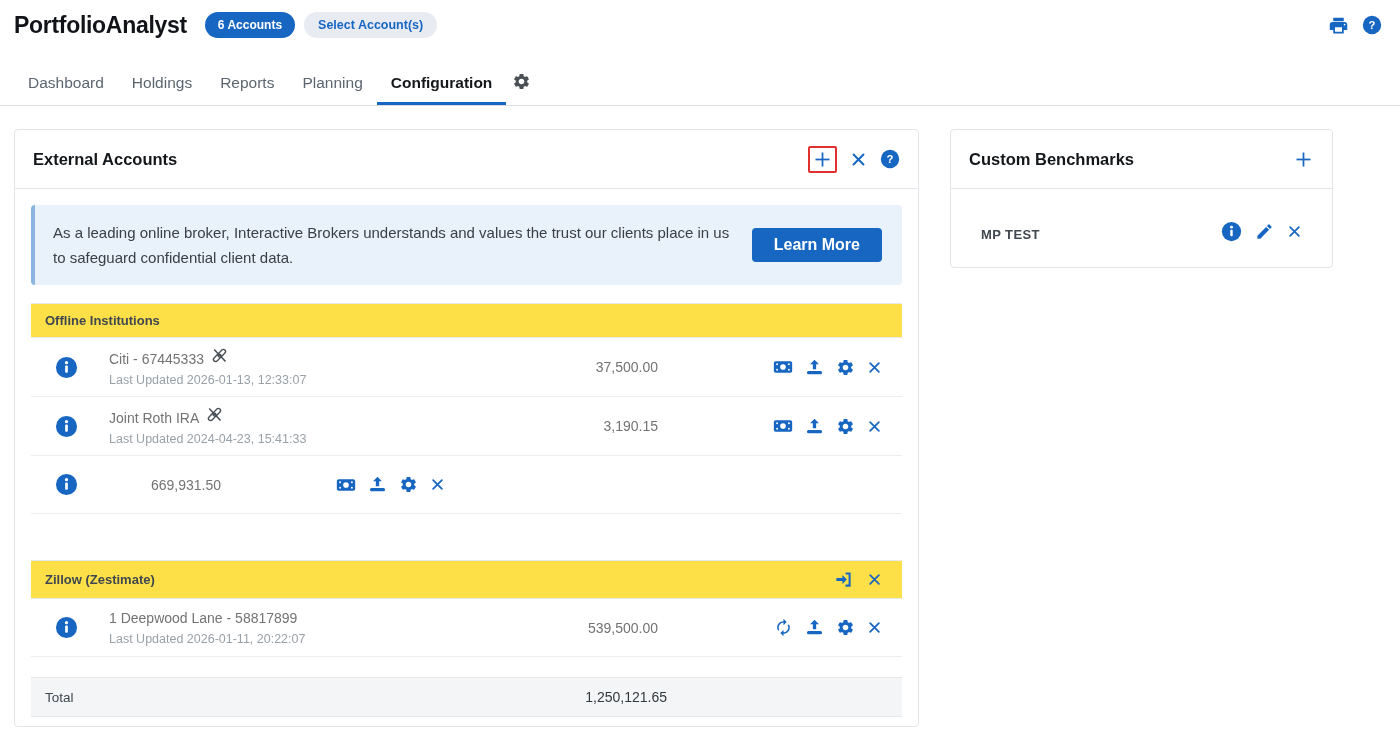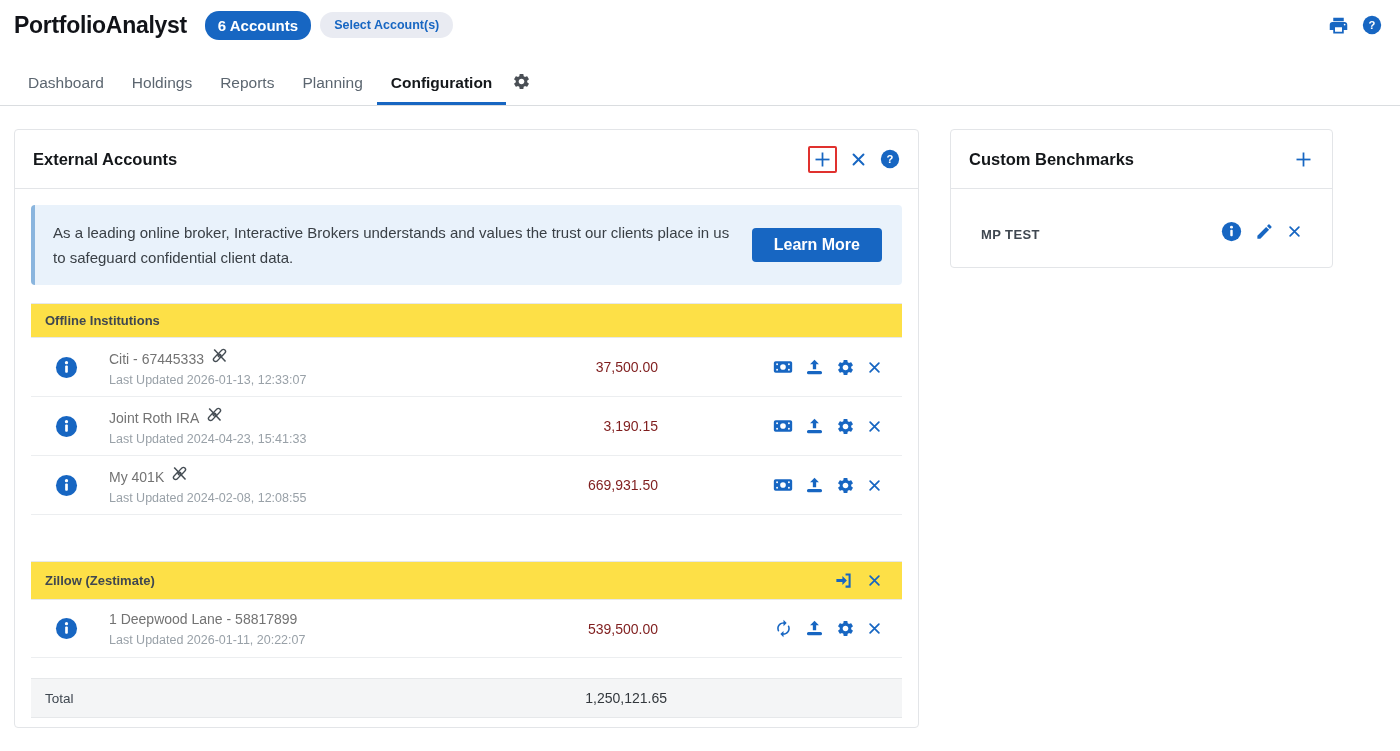--- a/index.html
+++ b/index.html
@@ -1,21 +1,21 @@
 <!DOCTYPE html>
 <html><head>
 <meta charset="utf-8">
 <style>
   * { margin:0; padding:0; box-sizing:border-box; }
   html,body { width:1400px; height:751px; background:#fff; font-family:"Liberation Sans", sans-serif; color:#2b3137; overflow:hidden; }
 
   
   .top-header { display:flex; align-items:center; padding:8px 18px 0 14px; height:42px; }
   .app-title { font-size:23px; font-weight:bold; color:#111318; letter-spacing:-0.3px; }
-  .badge { margin-left:18px; background:#1766c2; color:#fff; font-size:15px; font-weight:bold; padding:6px 13px; border-radius:14px; }
+  .badge { margin-left:18px; background:#1766c2; color:#fff; font-size:12px; font-weight:bold; padding:6px 13px; border-radius:14px; }
   .pill-btn { margin-left:9px; background:#e9ebf2; color:#1766c2; font-size:12.5px; font-weight:bold; padding:6px 14px; border-radius:14px; border:none; cursor:pointer; font-family:inherit; }
   .header-actions { margin-left:auto; display:flex; align-items:center; gap:13px; }
   .hicon { color:#1766c2; cursor:pointer; display:inline-flex; }
 
   
   .nav { margin-top:24px; padding:0 14px; border-bottom:1px solid #dadde0; display:flex; align-items:flex-end; }
   .tab { font-size:15.5px; color:#5c6670; padding:8px 14px 13px; cursor:pointer; }
   .tab.active { color:#15181b; font-weight:bold; border-bottom:3px solid #1766c2; padding-bottom:10px; }
   .nav-gear { margin-left:6px; margin-bottom:10px; color:#4a4f55; cursor:pointer; }
 
@@ -43,21 +43,21 @@
   
   .section-header { background:#fde047; border-top:1px solid #e6e8ea; border-bottom:1px solid #e6e8ea; padding:9px 20px 9px 14px; font-size:13px; font-weight:600; color:#3f4750; display:flex; align-items:center; }
   .section-header .sname { flex:1; }
   .sec-icons { display:flex; align-items:center; gap:14px; color:#1766c2; }
   .acct-row { display:flex; align-items:center; padding:9px 20px 9px 12px; border-bottom:1px solid #eceef0; min-height:58px; }
   .row-info { width:26px; display:flex; margin-left:12px; color:#1766c2; cursor:pointer; flex-shrink:0; }
   .row-main { flex:1; margin-left:28px; }
   .acct-name { font-size:14px; color:#737373; display:flex; align-items:flex-end; gap:7px; }
   .unlink { color:#454d54; }
   .acct-sub { font-size:12.5px; color:#99a1a8; margin-top:6px; }
-  .row-value { width:140px; text-align:right; font-size:14px; color:#7f1d1d; flex-shrink:0; }
+  .row-value { width:140px; text-align:right; font-size:14px; color:#737373; flex-shrink:0; }
   .row-actions { display:flex; align-items:center; gap:12px; margin-left:108px; width:116px; justify-content:flex-end; color:#1766c2; flex-shrink:0; }
   .act { cursor:pointer; display:inline-flex; color:#1766c2; }
   .gap-lg { height:46px; }
   .gap-sm { height:20px; }
 
   
   .total-row { background:#f4f5f6; border-top:1px solid #e6e8ea; border-bottom:1px solid #e6e8ea; display:flex; align-items:center; padding:11px 20px 11px 14px; }
   .total-label { flex:1; font-size:13.5px; color:#3f4750; font-weight:500; }
   .total-value { width:160px; text-align:right; font-size:14px; color:#33383d; margin-right:215px; }
 
@@ -275,29 +275,20 @@
             </span>
         </div>
       </div>
 
       <div class="acct-row">
         <span class="row-info">
             <svg width="23" height="23">
               <use href="#i-info"></use>
             </svg>
           </span>
-        <div class="row-main">
-          <div class="acct-name">
-              <span>My 401K</span>
-              <span class="unlink"><svg width="17" height="17">
-                  <use href="#i-unlink"></use>
-                </svg></span>
-            </div>
-          <div class="acct-sub">Last Updated 2024-02-08, 12:08:55</div>
-        </div>
         <div class="row-value">669,931.50</div>
         <div class="row-actions">
           <span class="act">
               <svg width="20" height="20">
                 <use href="#i-cash"></use>
               </svg>
             </span>
           <span class="act">
               <svg width="19" height="19">
                 <use href="#i-upload"></use>

